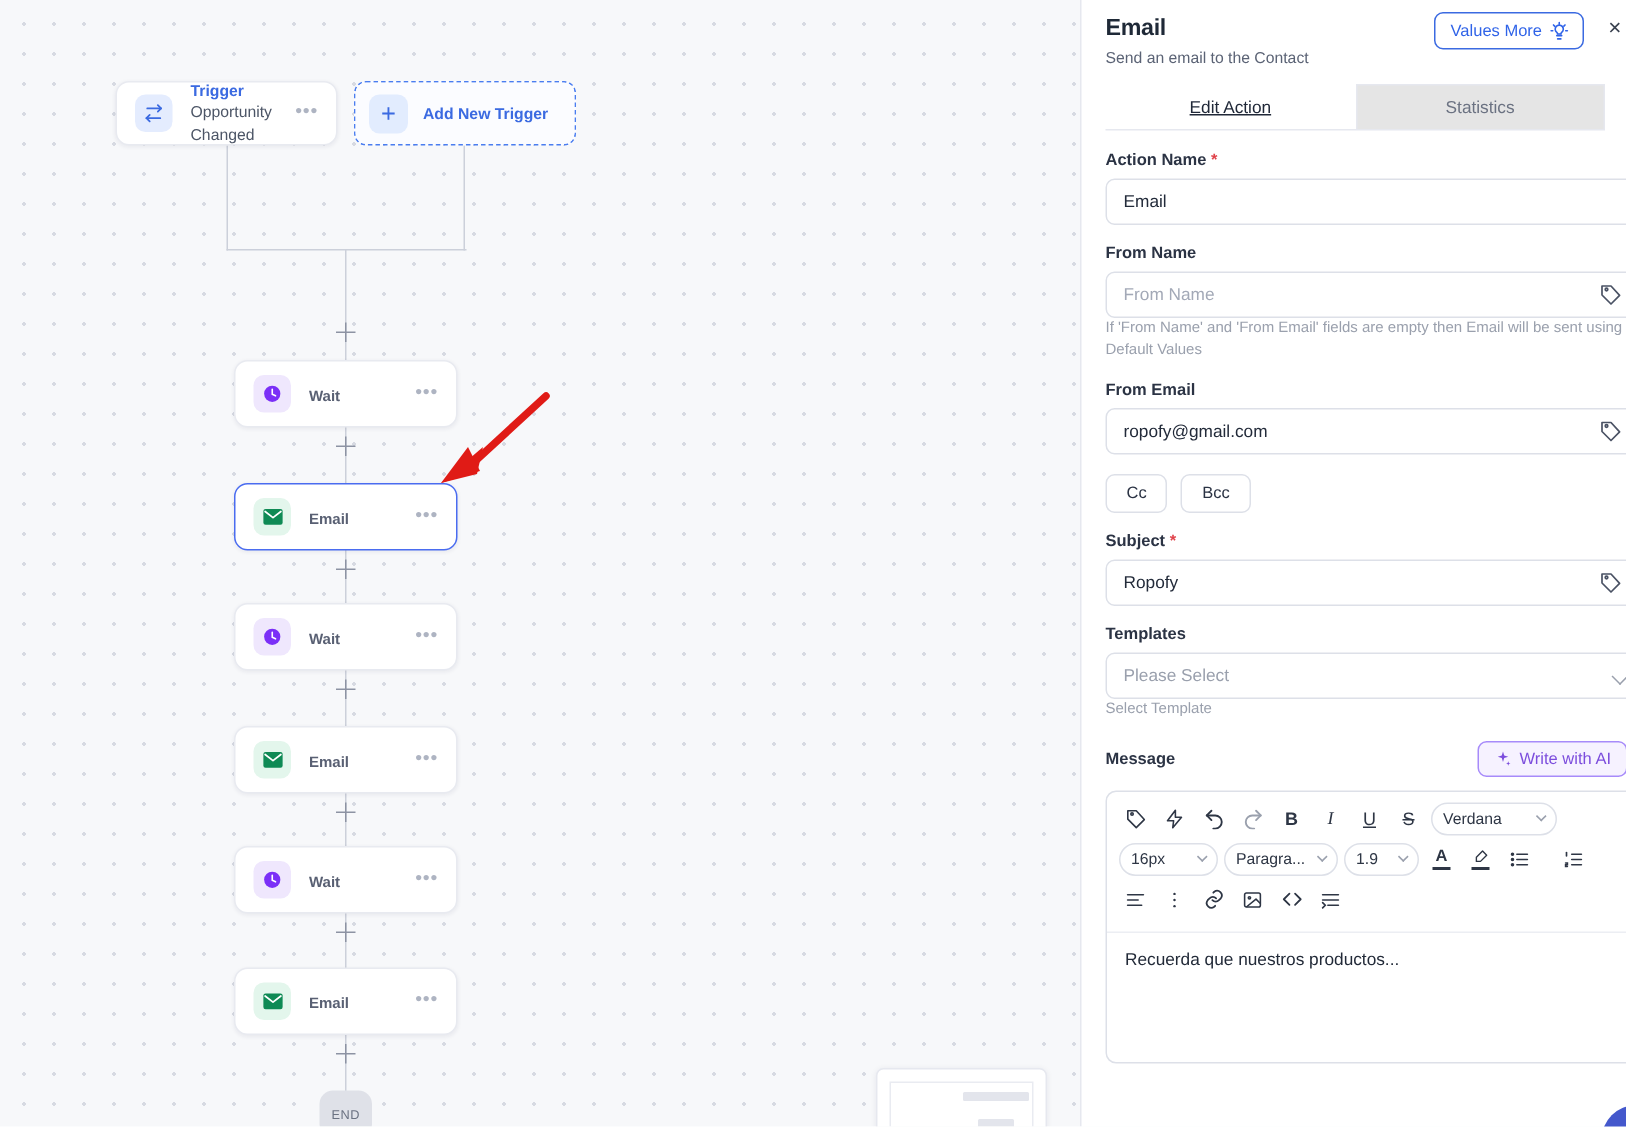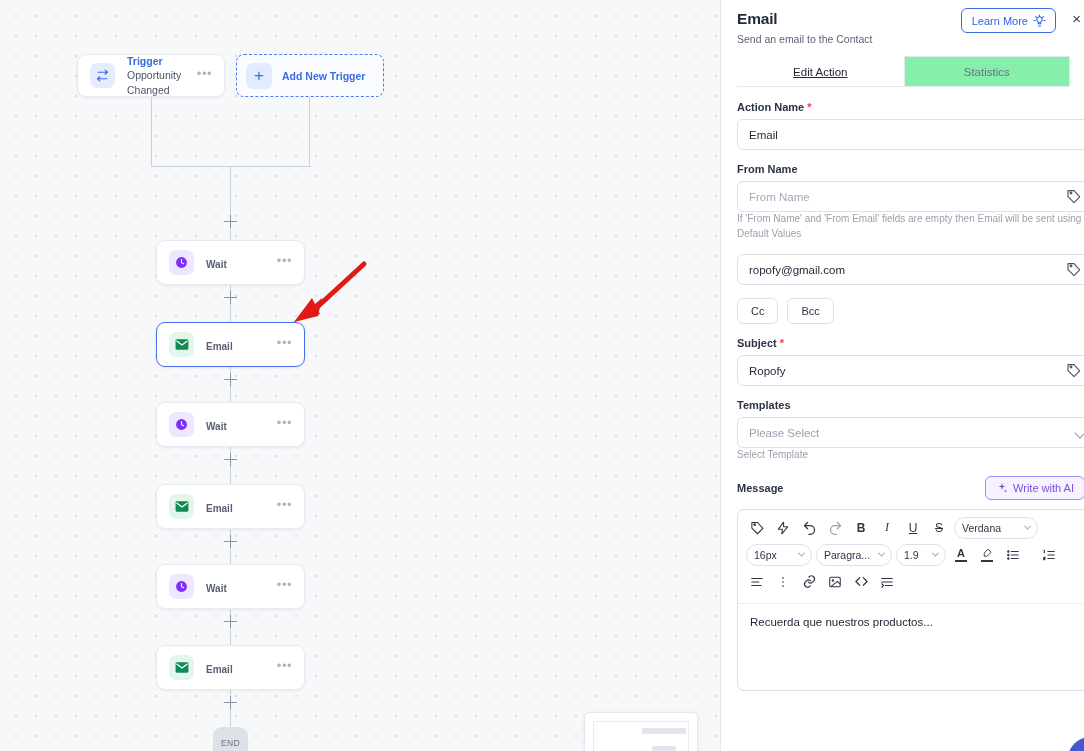--- a/index.html
+++ b/index.html
@@ -118,21 +118,21 @@
     font-size: 15px; color: #3a4250; cursor: pointer; line-height: 1;
     background: none; border: none; font-family: inherit;
   }
 
   #tabs { display: flex; margin-top: 11px; border-bottom: 1px solid #e6e8ef; }
   .tab {
     flex: 1 1 0; text-align: center; font-size: 11.5px; padding: 9px 0 8px;
     cursor: pointer; border: 1px solid transparent; border-bottom: none;
   }
   .tab.active { color: #202838; background: #ffffff; font-weight: normal; text-decoration: underline; }
-  .tab.inactive { color: #6b7282; background: #86efac; border-color: #e6e8ef; }
+  .tab.inactive { color: #6b7282; background: #e5e5e5; border-color: #e6e8ef; }
 
   #form { padding: 14px 0 0 16px; }
   .fld { margin-bottom: 13px; }
   .flabel { font-size: 11px; font-weight: bold; color: #2b3344; margin-bottom: 6px; }
   .req { color: #e0434b; }
   .inputwrap { position: relative; width: 360px; }
   .tinput {
     width: 360px; height: 31px; border: 1px solid #dde0e8; border-radius: 6px;
     padding: 0 34px 0 11px; font-size: 11.5px; color: #232b3a;
     font-family: inherit; background: #fff; outline: none;
@@ -316,21 +316,21 @@
     </div>
   </div>
 
   <div id="panel">
 
     <div id="panel-head">
       <div id="panel-title">Email</div>
       <div id="panel-sub">Send an email to the Contact</div>
 
       <button id="learn-more">
-        <span>Learn More</span>
+        <span>Values More</span>
         <svg width="13" height="13" viewBox="0 0 24 24" fill="none" stroke="#2f63e8" stroke-width="2" stroke-linecap="round">
           <path d="M9 18h6M10 22h4M12 2v2M4.9 4.9l1.4 1.4M2 12h2M20 12h2M17.7 6.3l1.4-1.4"></path>
           <path d="M9 14a5 5 0 1 1 6 0 3 3 0 0 0-1 2h-4a3 3 0 0 0-1-2z"></path>
         </svg>
       </button>
       <button id="close-btn">×</button>
 
       <div id="tabs">
         <div class="tab active">Edit Action</div>
         <div class="tab inactive">Statistics</div>
@@ -356,20 +356,21 @@
             <svg width="16" height="16" viewBox="0 0 24 24" fill="none" stroke="#4a5264" stroke-width="1.7" stroke-linecap="round" stroke-linejoin="round">
               <path d="M20.6 13.4 12 22l-9-9V4h9z"></path>
                 <circle cx="7.5" cy="7.5" r="1.3"></circle>
             </svg>
           </span>
         </div>
         <div class="helper">If 'From Name' and 'From Email' fields are empty then Email will be sent using Default Values</div>
       </div>
 
       <div class="fld">
+        <div class="flabel">From Email</div>
         <div class="inputwrap">
           <input class="tinput" value="ropofy@gmail.com" style="">
           <span class="tagico">
             <svg width="16" height="16" viewBox="0 0 24 24" fill="none" stroke="#4a5264" stroke-width="1.7" stroke-linecap="round" stroke-linejoin="round">
               <path d="M20.6 13.4 12 22l-9-9V4h9z"></path>
                 <circle cx="7.5" cy="7.5" r="1.3"></circle>
             </svg>
           </span>
         </div>
       </div>

